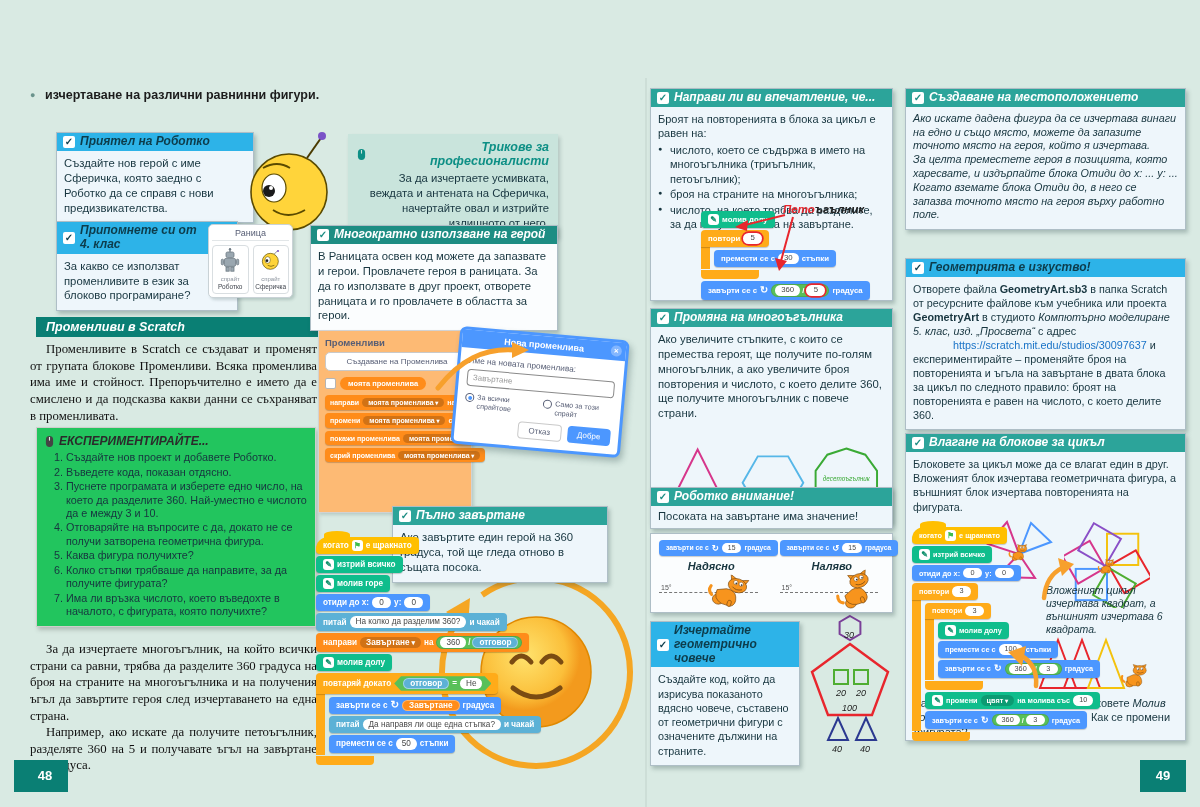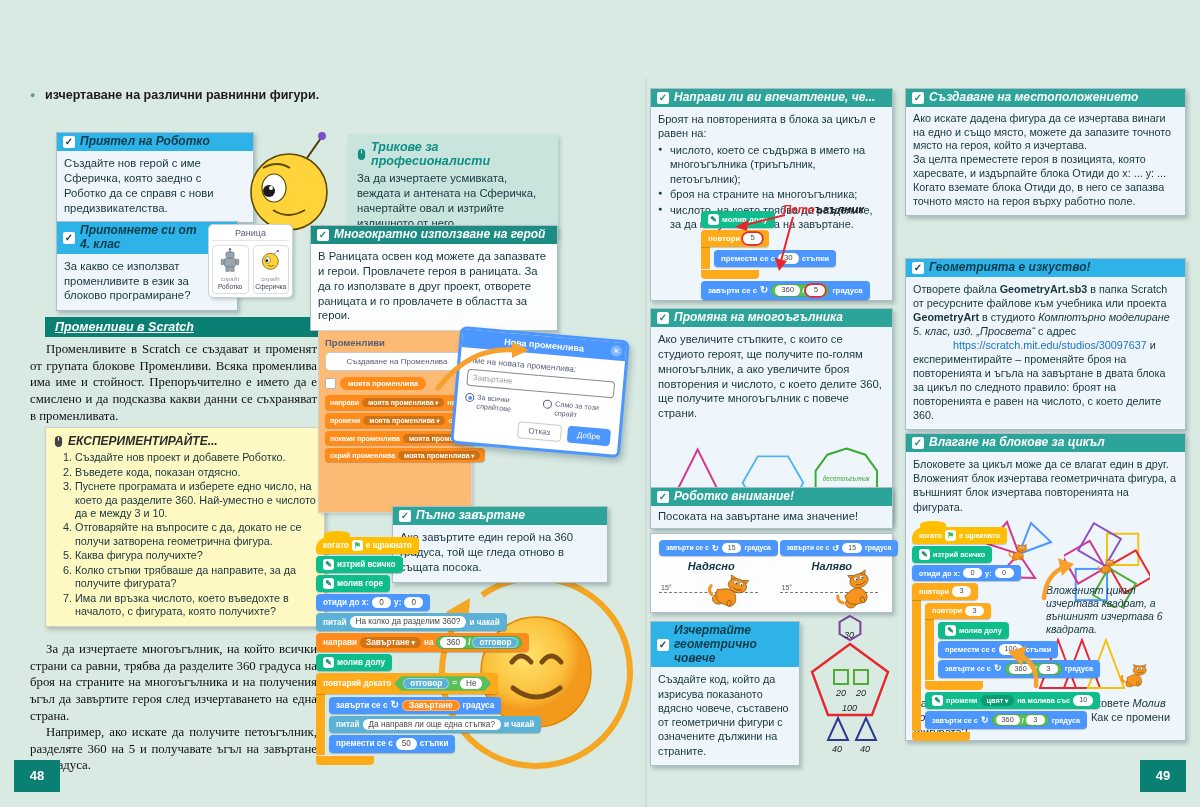--- a/index.html
+++ b/index.html
@@ -29,22 +29,22 @@
   .chk{flex:0 0 auto;display:inline-flex;align-items:center;justify-content:center;width:12px;height:12px;background:#fff;border-radius:2px;
        font:bold 10px "Liberation Sans",sans-serif;}
   .bar-teal .chk,.bar-teal2 .chk{color:#1d8d83;} .bar-cyan .chk{color:#0d3c4b;}
   .mouse{display:inline-flex;flex:0 0 auto;}
 
   .secbar{position:absolute;background:#0a7f74;color:#fff;font:italic bold 12.5px "Liberation Sans",sans-serif;
           padding:3px 10px;box-sizing:border-box;width:286px;}
   .serif{position:absolute;font:12.8px/1.3 "Liberation Serif",serif;color:#101010;text-align:justify;}
   .serif p{margin:0;text-indent:16px;}
 
-  .expbox{position:absolute;left:36px;top:427px;width:280px;background:#fef9c3;border:1px solid #cfcecb;
-          box-shadow:2px 3px 4px rgba(60,60,60,.25);padding:6px 8px;box-sizing:border-box;margin-left:9px;}
+  .expbox{position:absolute;left:36px;top:427px;width:280px;background:#22c55e;border:1px solid #cfcecb;
+          box-shadow:2px 3px 4px rgba(60,60,60,.25);padding:6px 8px;box-sizing:border-box;}
   .exp-t{display:flex;align-items:center;gap:5px;font:italic bold 12px "Liberation Sans",sans-serif;color:#2b2b2b;}
   .expbox ol{margin:3px 0 0 0;padding-left:21px;font:10.8px/1.22 "Liberation Sans",sans-serif;color:#17353f;}
   .expbox ol li{margin:1.5px 0;}
 
   .mintbox{position:absolute;background:#c9e4dc;box-shadow:2px 3px 4px rgba(40,70,70,.22);padding:6px 9px;box-sizing:border-box;}
   .mint-t{display:flex;align-items:center;gap:5px;color:#0d8f85;font:italic bold 12.5px "Liberation Sans",sans-serif;}
   .mintbox .bd{padding:3px 0 0 0;}
 
   
   .pack{position:absolute;left:208px;top:224px;width:85px;background:#fff;border:1px solid #c9d2d6;border-radius:5px;
@@ -229,21 +229,21 @@
       <div class="sprcard">
         <svg width="20" height="24" viewBox="0 0 30 30">
             <use href="#spheresym"></use>
           </svg>
         <div class="lbl">спрайт</div>
         <div class="nm">Сферичка</div>
       </div>
     </div>
   </div>
 
-  <div class="secbar" style="left:45px;top:317px;text-decoration:underline;">Променливи в Scratch</div>
+  <div class="secbar" style="left:36px;top:317px;">Променливи в Scratch</div>
   <div class="serif" style="left:30px;top:341px;width:287px;">
     <p>Променливите в Scratch се създават и променят от групата блокове Променливи. Всяка променлива има име и стойност. Препоръчително е името да е смислено и да подсказва какви данни се съхраняват в променливата.</p>
   </div>
 
   <div class="expbox">
     <div class="exp-t">
       <span class="mouse">
         <svg width="9" height="13" viewBox="0 0 10 14">
             <rect x="1" y="1" width="8" height="12" rx="4" fill="#444"></rect>
             <line x1="5" y1="2" x2="5" y2="6" stroke="#e9e8e4" stroke-width="1.2"></line>
@@ -260,21 +260,21 @@
         <li>Колко стъпки трябваше да направите, за да получите фигурата?</li>
         <li>Има ли връзка числото, което въведохте в началото, с фигурата, която получихте?</li>
       </ol>
   </div>
 
   <div class="serif" style="left:30px;top:641px;width:287px;">
     <p>За да изчертаете многоъгълник, на който всички страни са равни, трябва да разделите 360 градуса на броя на страните на многоъгълника и на получения ъгъл да завъртите героя след изчертаването на една страна.</p>
     <p>Например, ако искате да получите петоъгълник, разделяте 360 на 5 и получавате ъгъл на завъртане 72 градуса.</p>
   </div>
 
-  <div class="mintbox" style="left:348px;top:134px;width:210px;">
+  <div class="mintbox" style="left:348px;top:134px;width:210px;text-align:right;">
     <div class="mint-t">
       <span class="mouse">
         <svg width="9" height="13" viewBox="0 0 10 14">
             <rect x="1" y="1" width="8" height="12" rx="4" fill="#0d8f85"></rect>
             <line x1="5" y1="2" x2="5" y2="6" stroke="#c9e4dc" stroke-width="1.2"></line>
           </svg>
       </span>
       <span>Трикове за професионалисти</span>
     </div>
     <div class="bd">За да изчертаете усмивката, веждата и антената на Сферичка, начертайте овал и изтрийте излишното от него.</div>
@@ -493,21 +493,21 @@
       <line x1="70" y1="8" x2="58" y2="52" stroke="#e8262d" stroke-width="2"></line>
       <polygon points="56,62 52,49 64,52" fill="#e8262d"></polygon>
     </svg>
   </div>
 
   <div class="box" style="left:650px;top:308px;width:243px;">
     <div class="bar bar-teal">
         <span class="chk">✓</span>
       <span>Промяна на многоъгълника</span>
       </div>
-    <div class="bd">Ако увеличите стъпките, с които се студиото героят, ще получите по-голям многоъгълник, а ако увеличите броя повторения и числото, с което делите 360, ще получите многоъгълник с повече страни.</div>
+    <div class="bd">Ако увеличите стъпките, с които се премества героят, ще получите по-голям многоъгълник, а ако увеличите броя повторения и числото, с което делите 360, ще получите многоъгълник с повече страни.</div>
     <svg width="230" height="90" viewBox="0 0 230 92" style="display:block;margin:0 0 4px 5px;">
       <polygon points="10,82 70,82 40,22" fill="none" stroke="#d6368b" stroke-width="2"></polygon>
       <text x="30" y="79" font-size="10" font-style="italic" fill="#b02c72">100</text>
       <polygon points="148,56 132.5,29 101.5,29 86,56 101.5,83 132.5,83" fill="none" stroke="#56b7e8" stroke-width="2"></polygon>
       <text x="106" y="79" font-size="10" font-style="italic" fill="#2f86b8">70</text>
       <polygon points="192,21 211.4,27.3 223.4,43.8 223.4,64.2 211.4,80.7 192,87 172.6,80.7 160.6,64.2 160.6,43.8 172.6,27.3" fill="none" stroke="#3aaa35" stroke-width="2"></polygon>
       <text x="192" y="54" font-size="6.5" font-style="italic" fill="#3aaa35" text-anchor="middle">десетоъгълник</text>
       <text x="182" y="80" font-size="10" font-style="italic" fill="#2d8a29">60</text>
     </svg>
   </div>
@@ -579,21 +579,21 @@
     <polygon points="58,128 78,128 68,106" fill="none" stroke="#2b3990" stroke-width="2"></polygon>
     <text x="34" y="140" font-size="9" font-style="italic" fill="#222">40</text>
     <text x="62" y="140" font-size="9" font-style="italic" fill="#222">40</text>
   </svg>
 
   <div class="box" style="left:905px;top:88px;width:281px;">
     <div class="bar bar-teal">
         <span class="chk">✓</span>
       <span>Създаване на местоположението</span>
       </div>
-    <div class="bd" style="font-size:10.8px;line-height:1.28;">
+    <div class="bd" style="font-size:10.8px;line-height:1.28;font-style:italic;">
       <div>Ако искате дадена фигура да се изчертава винаги на едно и също място, можете да запазите точното място на героя, който я изчертава.</div>
       <div>За целта преместете героя в позицията, която харесвате, и издърпайте блока Отиди до x: ... y: ...</div>
       <div>Когато вземате блока Отиди до, в него се запазва точното място на героя върху работно поле.</div>
     </div>
   </div>
 
   <div class="box" style="left:905px;top:258px;width:281px;">
     <div class="bar bar-cyan">
         <span class="chk">✓</span>
       <span>Геометрията е изкуство!</span>
@@ -722,17 +722,17 @@
           <use href="#catsym"></use>
         </svg>
     </svg>
     <svg class="deco" style="left:100px;top:212px;z-index:4;" width="36" height="44" viewBox="0 0 36 44">
       <path d="M30,40 Q32,20 16,10" stroke="#f7a02c" stroke-width="4.5" fill="none" stroke-linecap="round"></path>
       <polygon points="20,0 2,6 16,20" fill="#f7a02c"></polygon>
     </svg>
     <div class="tasktxt" style="position:absolute;left:8px;top:262px;width:264px;"><span class="p-n">Заменете блока за завъртане с блоковете </span><span class="p-i">Молив горе</span><span class="p-n"> и </span><span class="p-i">Премести се с 50 стъпки</span><span class="p-n">. Как се промени фигурата?</span></div>
   </div>
 
-  <div class="pagenum" style="left:14px;top:760px;">48</div>
+  <div class="pagenum" style="left:14px;top:760px;padding-left:8px;">48</div>
   <div class="pagenum" style="left:1140px;top:760px;">49</div>
   <div class="footnote">7. Компютърно моделиране и информационни технологии за 5. клас – Н. Николова и др.</div>
 
 </div>
 
 </body></html>

